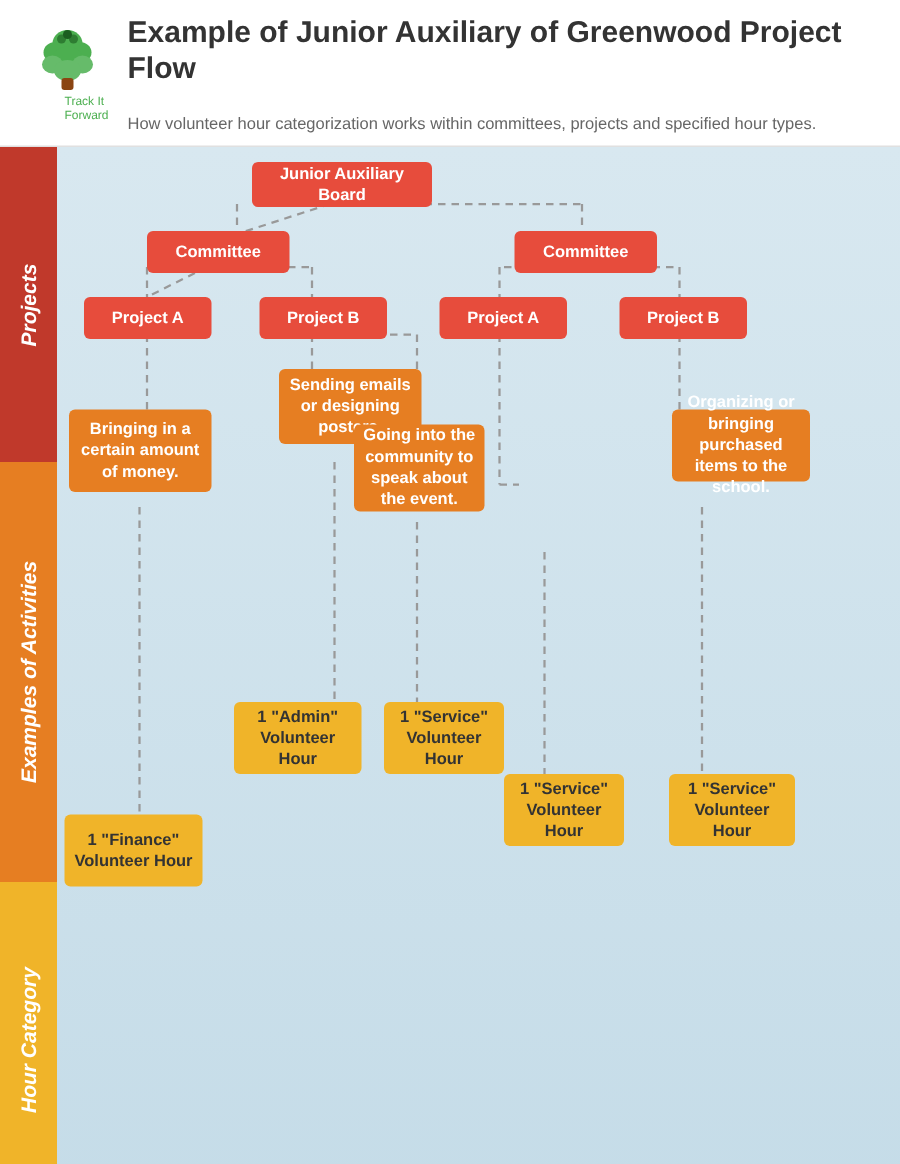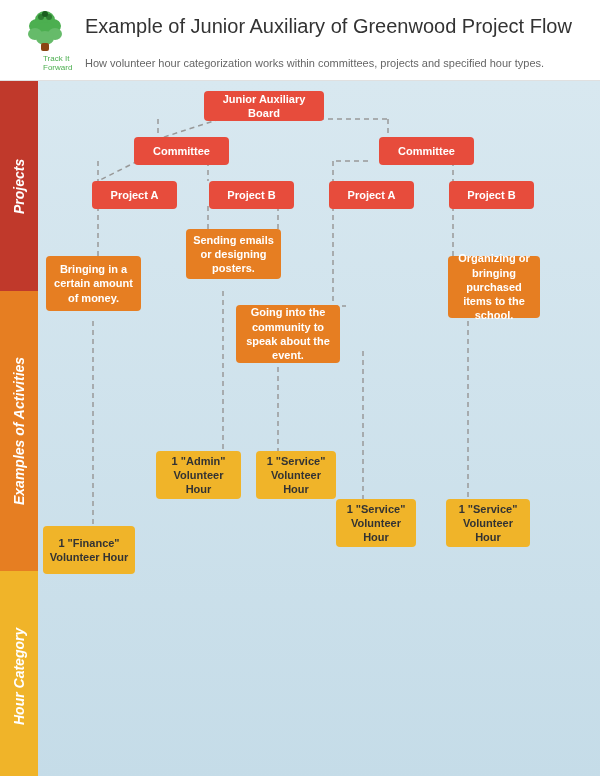--- a/index.html
+++ b/index.html
@@ -36,21 +36,21 @@
       color: #4CAF50;
       text-align: left;
       margin-top: 2px;
       margin-left: 28px;
     }
     .header-text {
       padding-left: 10px;
     }
     .header-title {
       font-size: 20px;
-      font-weight: normal;
+      font-weight: bold;
       color: #333;
       line-height: 1.2;
     }
     .header-subtitle {
       font-size: 11px;
       color: #666;
       margin-top: 19px;
     }
 
     
@@ -104,21 +104,21 @@
       display: flex;
       align-items: center;
       justify-content: center;
       text-align: center;
       font-size: 11px;
       font-weight: bold;
       color: #fff;
       padding: 4px 6px;
       line-height: 1.3;
     }
-    .box-red { background: #e74c3c; margin-left: 36px; }
+    .box-red { background: #e74c3c; }
     .box-orange { background: #e67e22; }
     .box-yellow { background: #f0b429; color: #333; }
 
     
     .connectors {
       position: absolute;
       top: 0; left: 0;
       width: 100%;
       height: 100%;
       pointer-events: none;
@@ -253,26 +253,26 @@
     </div>
 
     <div class="box box-orange" style="left:8px; top:175px; width:95px; height:55px;">
       <span>Bringing in a certain amount of money.</span>
     </div>
 
     <div class="box box-orange" style="left:148px; top:148px; width:95px; height:50px;">
       <span>Sending emails or designing posters.</span>
     </div>
 
-    <div class="box box-orange" style="left:198px; top:185px; width:104px; height:58px;margin-top:39px;">
+    <div class="box box-orange" style="left:198px; top:185px; width:87px; height:58px;">
       <span>Going into the community to speak about the event.</span>
     </div>
 
 
-    <div class="box box-orange" style="left:410px; top:175px; width:92px; height:62px;">
+    <div class="box box-orange" style="left:410px; top:175px; width:92px; height:48px;">
       <span>Organizing or bringing purchased items to the school.</span>
     </div>
 
     <div class="box box-yellow" style="left:5px; top:445px; width:92px; height:48px;">
       <span>1 "Finance" Volunteer Hour</span>
     </div>
 
     <div class="box box-yellow" style="left:118px; top:370px; width:85px; height:48px;">
       <span>1 "Admin" Volunteer Hour</span>
     </div>

